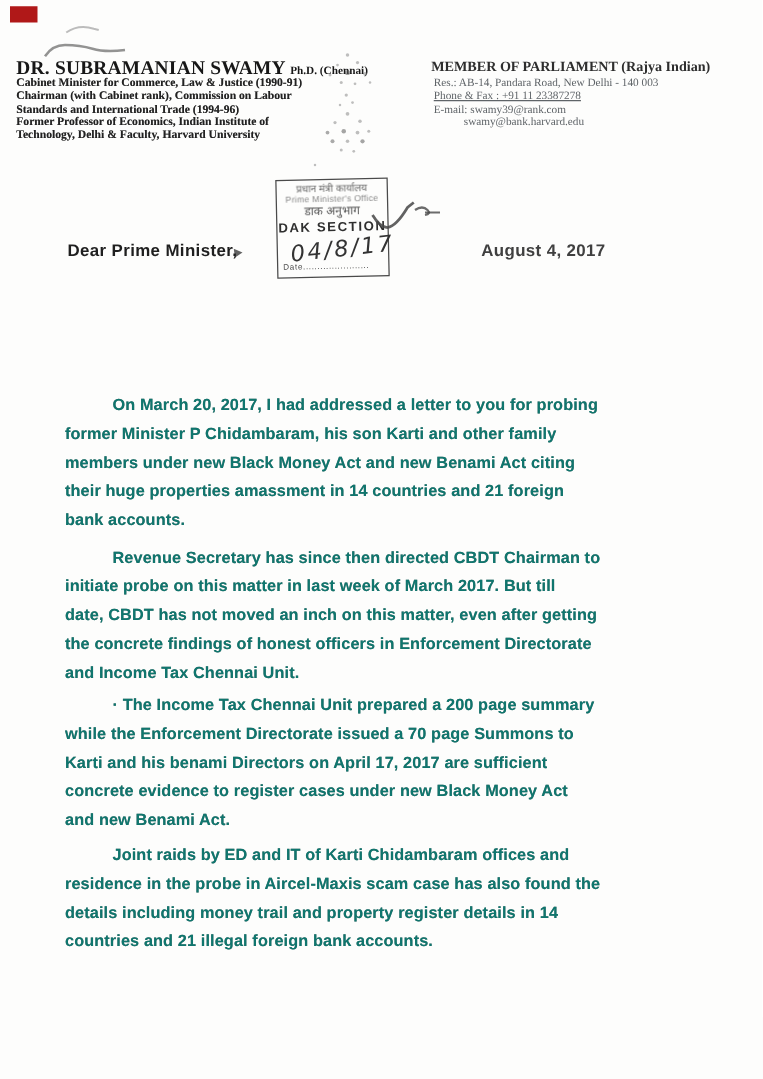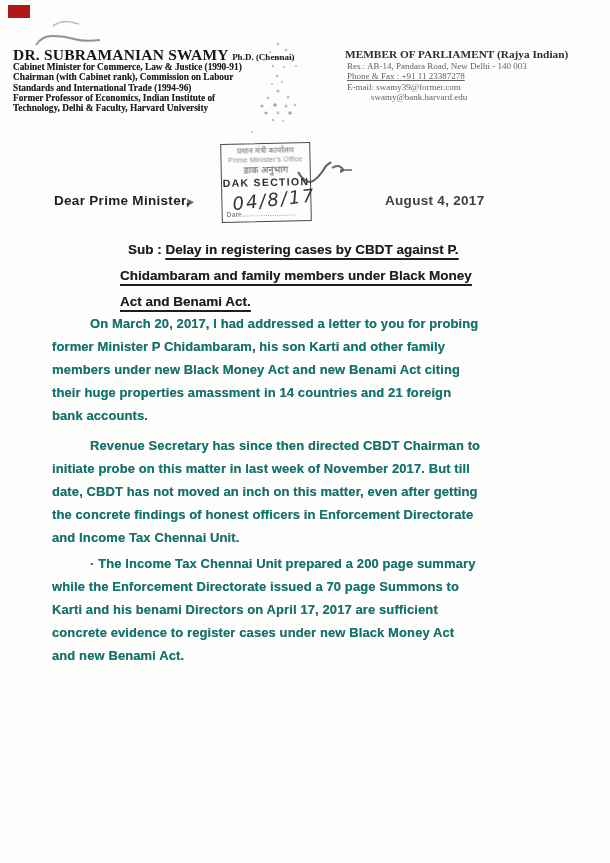--- a/index.html
+++ b/index.html
@@ -104,21 +104,21 @@
         <circle cx="42" cy="77" r="1.7" fill="#5e5e5e"></circle>
       <circle cx="25" cy="84" r="1.2"></circle>
         <circle cx="35" cy="85" r="1.1"></circle>
         <circle cx="4" cy="96" r="1"></circle>
     </g>
   </svg>
 
   <div class="abs mp-title">MEMBER OF PARLIAMENT (Rajya Indian)</div>
   <div class="abs contact addr">Res.: AB-14, Pandara Road, New Delhi - 140 003</div>
   <div class="abs contact phone">Phone &amp; Fax : +91 11 23387278</div>
-  <div class="abs contact email1">E-mail: swamy39@former.com</div>
+  <div class="abs contact email1">E-mail: swamy39@rank.com</div>
   <div class="abs contact email2">swamy@bank.harvard.edu</div>
 
   <div class="abs stamp">
     <div class="hindi1">प्रधान मंत्री कार्यालय</div>
     <div class="pmo">Prime Minister's Office</div>
     <div class="hindi2">डाक अनुभाग</div>
     <div class="dak">DAK SECTION</div>
     <div class="daterow">
       <span class="handdate">04/8/17</span>
       <span class="datelabel">Date.......................</span>
@@ -131,35 +131,34 @@
     <path d="M48 14 h 12" fill="none" stroke="#474747" stroke-width="1.6" opacity="0.8"></path>
   </svg>
 
   <svg class="abs speck" width="10" height="12" viewBox="0 0 10 12">
     <path d="M1 3 l 7 3 l -6 4 z" fill="#3c3c3c" opacity="0.8"></path>
   </svg>
 
   <div class="abs salutation">Dear Prime Minister,</div>
   <div class="abs letter-date">August 4, 2017</div>
 
-  <div class="abs subject">
-    <span>Sub : </span><span class="u">Delay in registering cases by CBDT against P.
-Chidambaram and family members under Black Money
-Act and Benami Act.</span>
-  </div>
 
   <div class="abs para p1">On March 20, 2017, I had addressed a letter to you for probing
 former Minister P Chidambaram, his son Karti and other family
 members under new Black Money Act and new Benami Act citing
 their huge properties amassment in 14 countries and 21 foreign
 bank accounts.</div>
   <div class="abs para p2">Revenue Secretary has since then directed CBDT Chairman to
-initiate probe on this matter in last week of November 2017. But till
+initiate probe on this matter in last week of March 2017. But till
 date, CBDT has not moved an inch on this matter, even after getting
 the concrete findings of honest officers in Enforcement Directorate
 and Income Tax Chennai Unit.</div>
   <div class="abs para p3">· The Income Tax Chennai Unit prepared a 200 page summary
 while the Enforcement Directorate issued a 70 page Summons to
 Karti and his benami Directors on April 17, 2017 are sufficient
 concrete evidence to register cases under new Black Money Act
 and new Benami Act.</div>
+  <div class="abs para p4">Joint raids by ED and IT of Karti Chidambaram offices and
+residence in the probe in Aircel-Maxis scam case has also found the
+details including money trail and property register details in 14
+countries and 21 illegal foreign bank accounts.</div>
 
 </div>
 
 </body></html>

